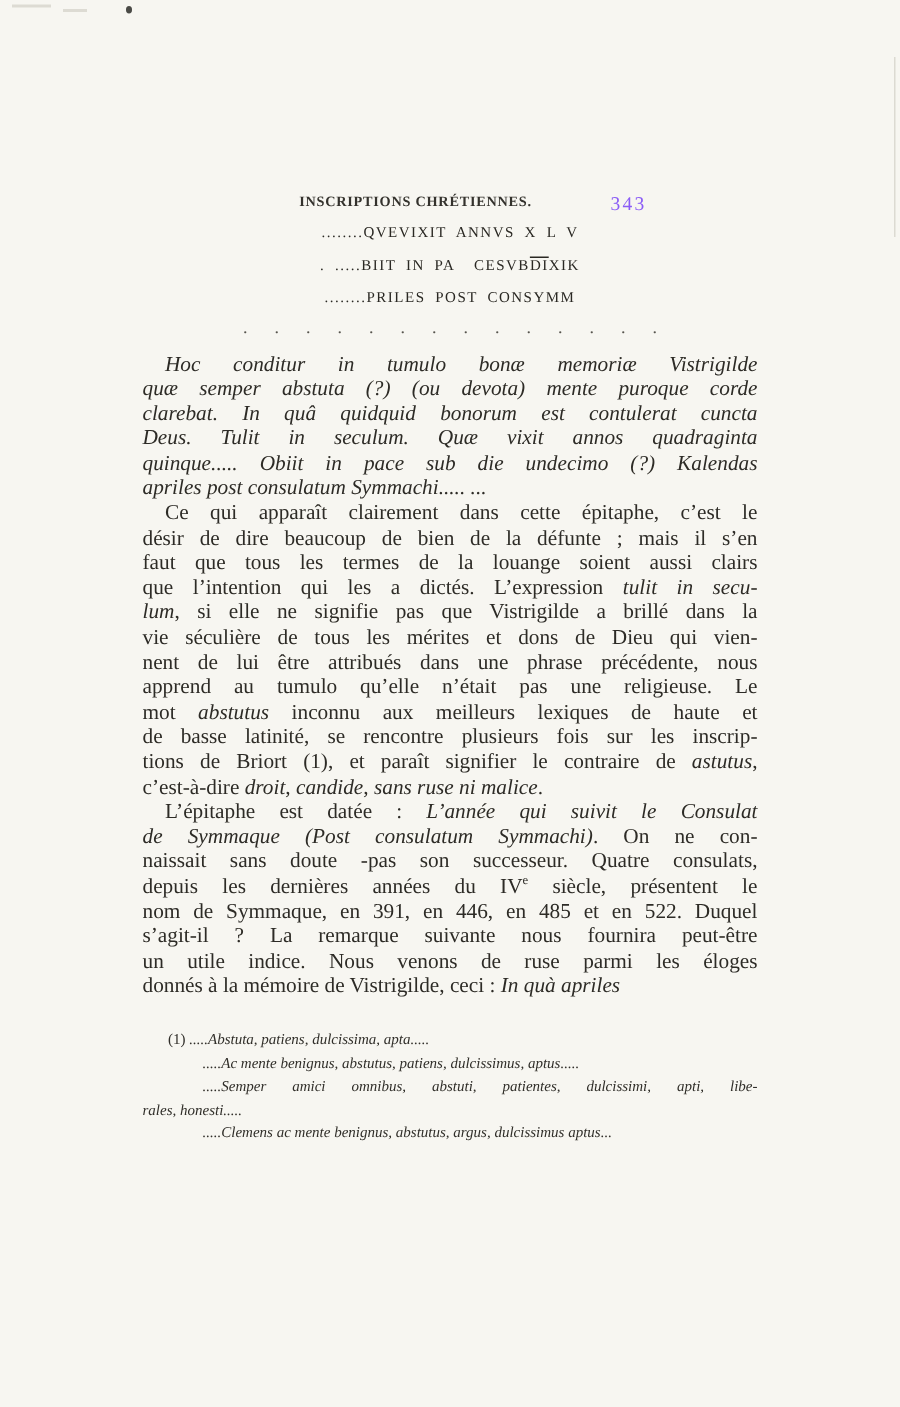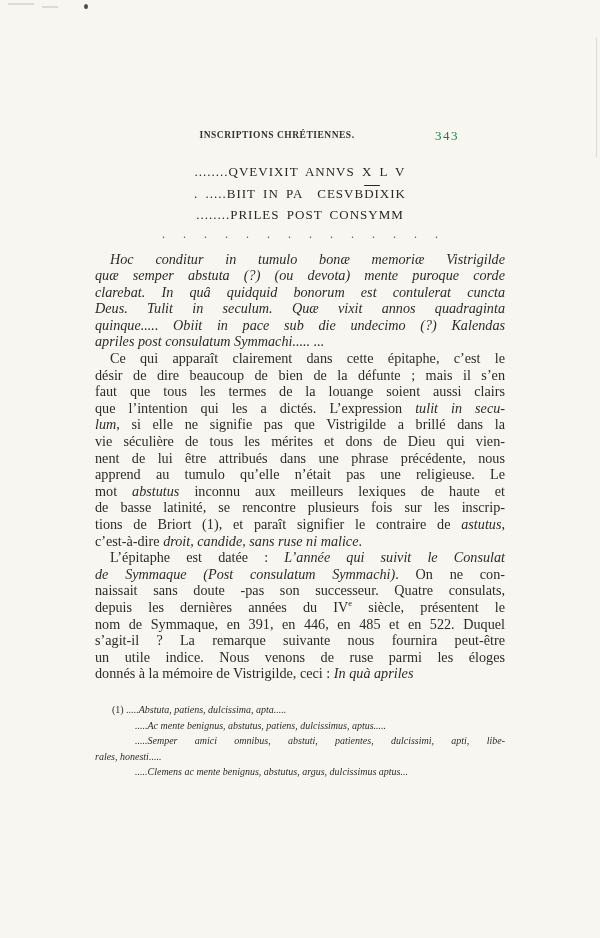--- a/index.html
+++ b/index.html
@@ -2,22 +2,22 @@
 <html><head>
 <meta charset="utf-8">
 <style>
   html,body{margin:0;padding:0;}
   .page{position:relative;width:600px;height:938px;background:#f7f6f1;
         font-family:"Liberation Serif","DejaVu Serif",serif;color:#2d2b26;overflow:hidden;padding-left:12px;}
   .content{position:absolute;left:95px;top:130px;width:410px;}
   .head-row{position:relative;height:15px;}
   .running-head{text-align:center;font-size:9.5px;font-weight:bold;letter-spacing:0.5px;
         color:#34322d;transform:translateX(-23px);}
-  .page-number{position:absolute;left:340px;top:-2px;font-size:13px;letter-spacing:1.5px;color:#15803d;}
-  .inscription{margin-top:16px;text-align:center;font-size:13px;line-height:21.5px;
+  .page-number{position:absolute;left:312px;top:-2px;font-size:13px;letter-spacing:1.5px;color:#8b5cf6;}
+  .inscription{margin-top:0;text-align:center;font-size:10px;line-height:21.5px;
         letter-spacing:1px;word-spacing:3px;color:#2a2823;white-space:pre;}
   .ov{text-decoration:overline;}
   .dots-row{text-align:center;font-size:12px;line-height:15px;margin-top:1px;
         word-spacing:15px;color:#56544d;white-space:pre;}
   .body{margin-top:9px;font-size:14.2px;line-height:16.6px;text-align:justify;}
   .tline{text-align:justify;text-align-last:justify;}
   .tline.last{text-align-last:left;}
   .tline.indent{text-indent:15px;}
   .it{font-style:italic;}
   sup{font-size:0.6em;vertical-align:super;line-height:0;}

